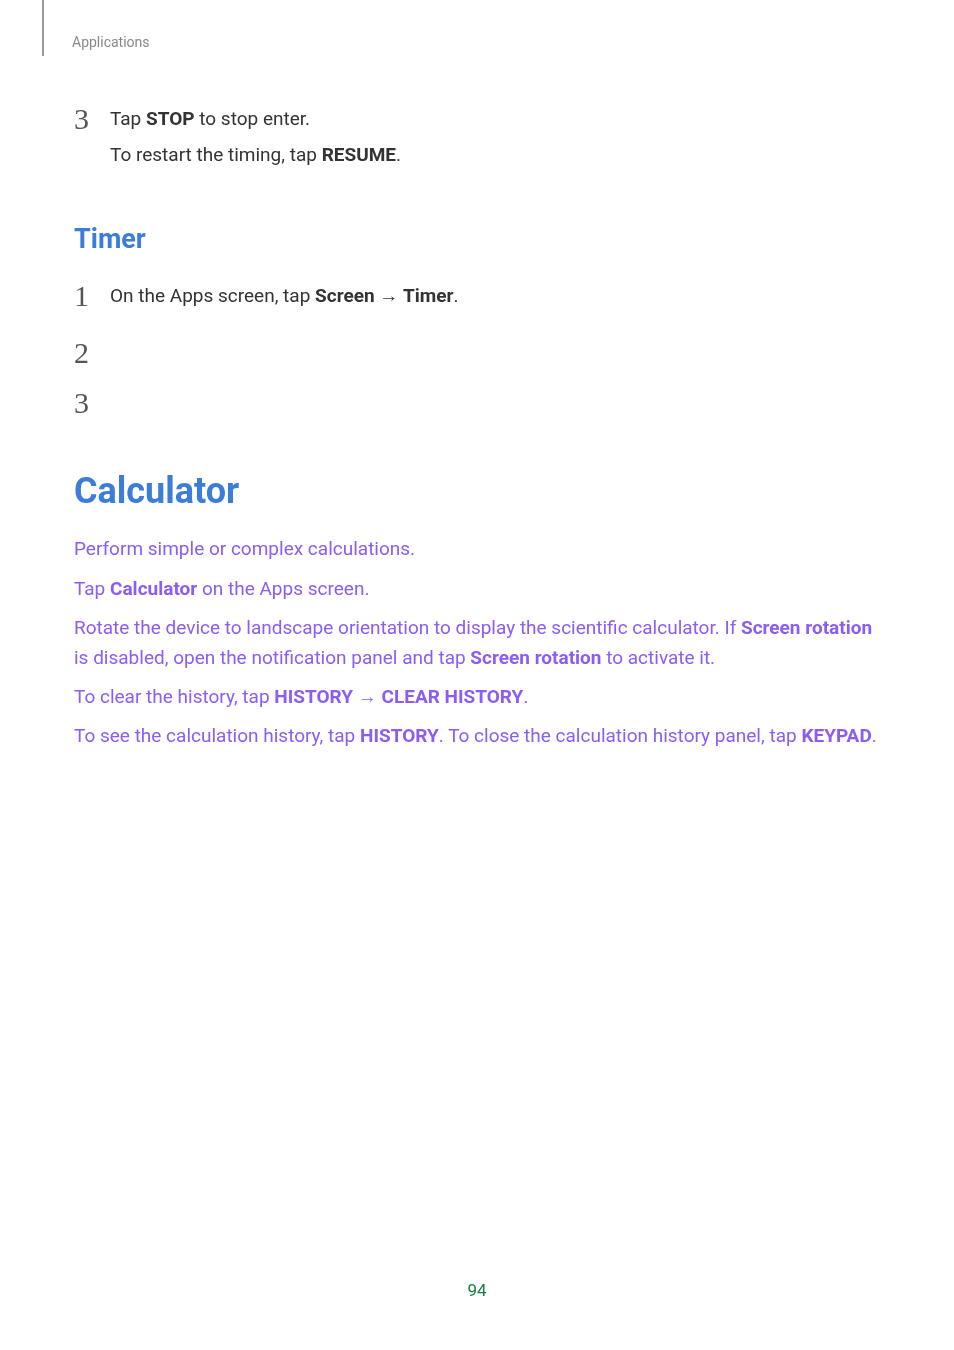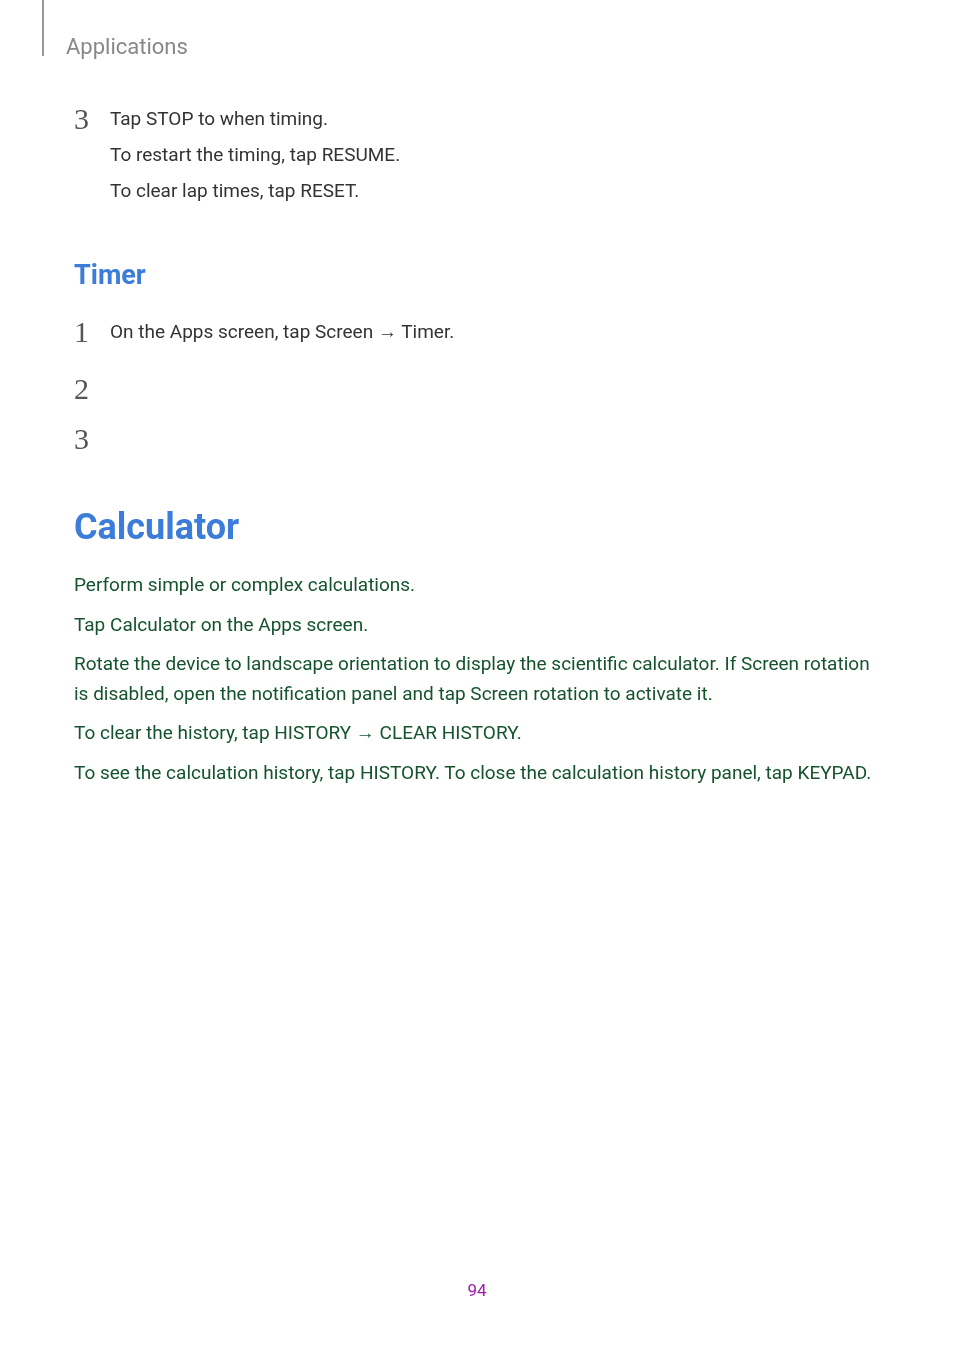--- a/index.html
+++ b/index.html
@@ -18,23 +18,23 @@
     .header-bar {
       position: absolute;
       left: 42px;
       top: 0;
       width: 2px;
       height: 56px;
       background: #999;
     }
     .header-label {
       position: absolute;
-      left: 66px;
+      left: 72px;
       top: 34px;
-      font-size: 22px;
+      font-size: 14px;
       color: #888;
       font-weight: 400;
     }
     .content {
       position: absolute;
       left: 74px;
       top: 100px;
       right: 74px;
     }
     .step-row {
@@ -69,60 +69,57 @@
     }
     .section-heading-large {
       color: #3b7dd8;
       font-size: 36px;
       font-weight: 700;
       margin-top: 56px;
       margin-bottom: 22px;
     }
     .para {
       font-size: 19px;
-      color: #14532d;
+      color: #8b5cf6;
       line-height: 1.55;
       margin-bottom: 10px;
     }
     .b {
-      font-weight: 400;
+      font-weight: 700;
     }
     .arrow {
       font-weight: 400;
     }
     .page-number {
       position: absolute;
       bottom: 50px;
       left: 0;
       right: 0;
       text-align: center;
       font-size: 17px;
-      color: #a21caf;
+      color: #15803d;
     }
     .spacer-md { height: 20px; }
   </style>
 </head>
 <body>
 
 <div class="header-bar"></div>
 <div class="header-label">Applications</div>
 
 <div class="content">
 
   <div class="step-row">
     <div class="step-num">3</div>
     <div class="step-body">
       <p>
-        <span>Tap </span><span class="b">STOP</span><span> to when timing.</span>
+        <span>Tap </span><span class="b">STOP</span><span> to stop enter.</span>
       </p>
       <p>
         <span>To restart the timing, tap </span><span class="b">RESUME</span><span>.</span>
-      </p>
-      <p>
-        <span>To clear lap times, tap </span><span class="b">RESET</span><span>.</span>
       </p>
     </div>
   </div>
 
   <div class="section-heading-blue">Timer</div>
 
   <div class="step-row">
     <div class="step-num">1</div>
     <div class="step-body">
       <p>

